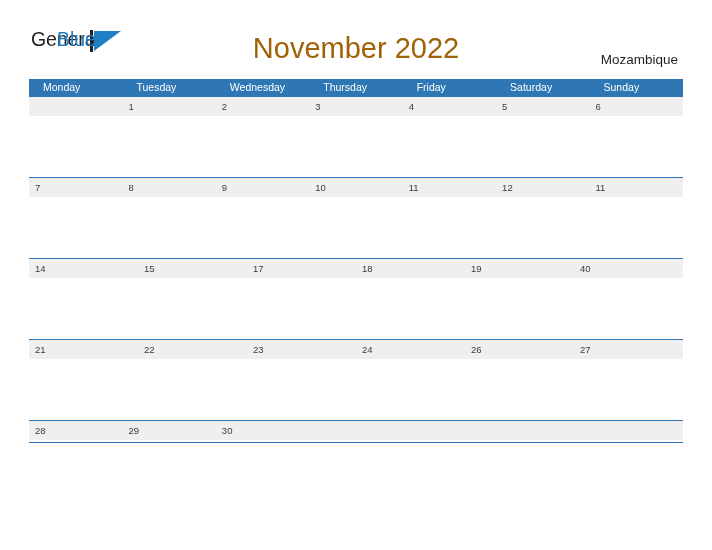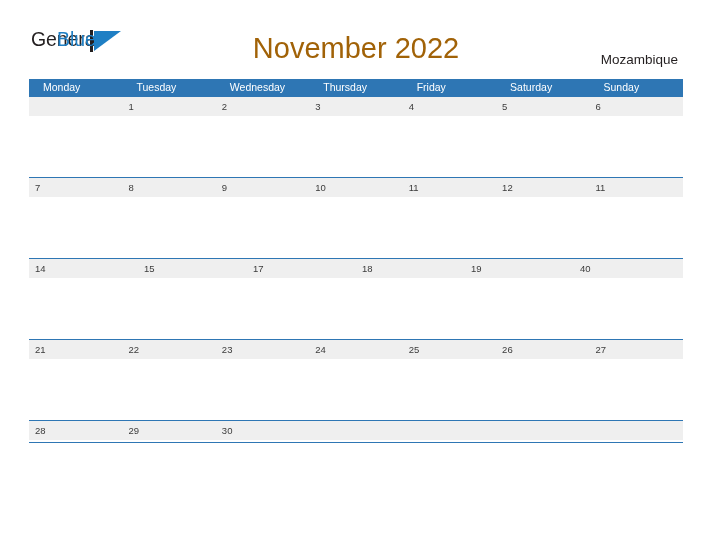--- a/index.html
+++ b/index.html
@@ -253,21 +253,20 @@
       </div>
       <div class="week-body"></div>
     </div>
 
     <div class="week">
       <div class="week-days">
         <div class="day">21</div>
         <div class="day">22</div>
         <div class="day">23</div>
         <div class="day">24</div>
-        <div class="day">25</div>
         <div class="day">26</div>
         <div class="day">27</div>
       </div>
       <div class="week-body"></div>
     </div>
 
     <div class="week week-last">
       <div class="week-days">
         <div class="day">28</div>
         <div class="day">29</div>

